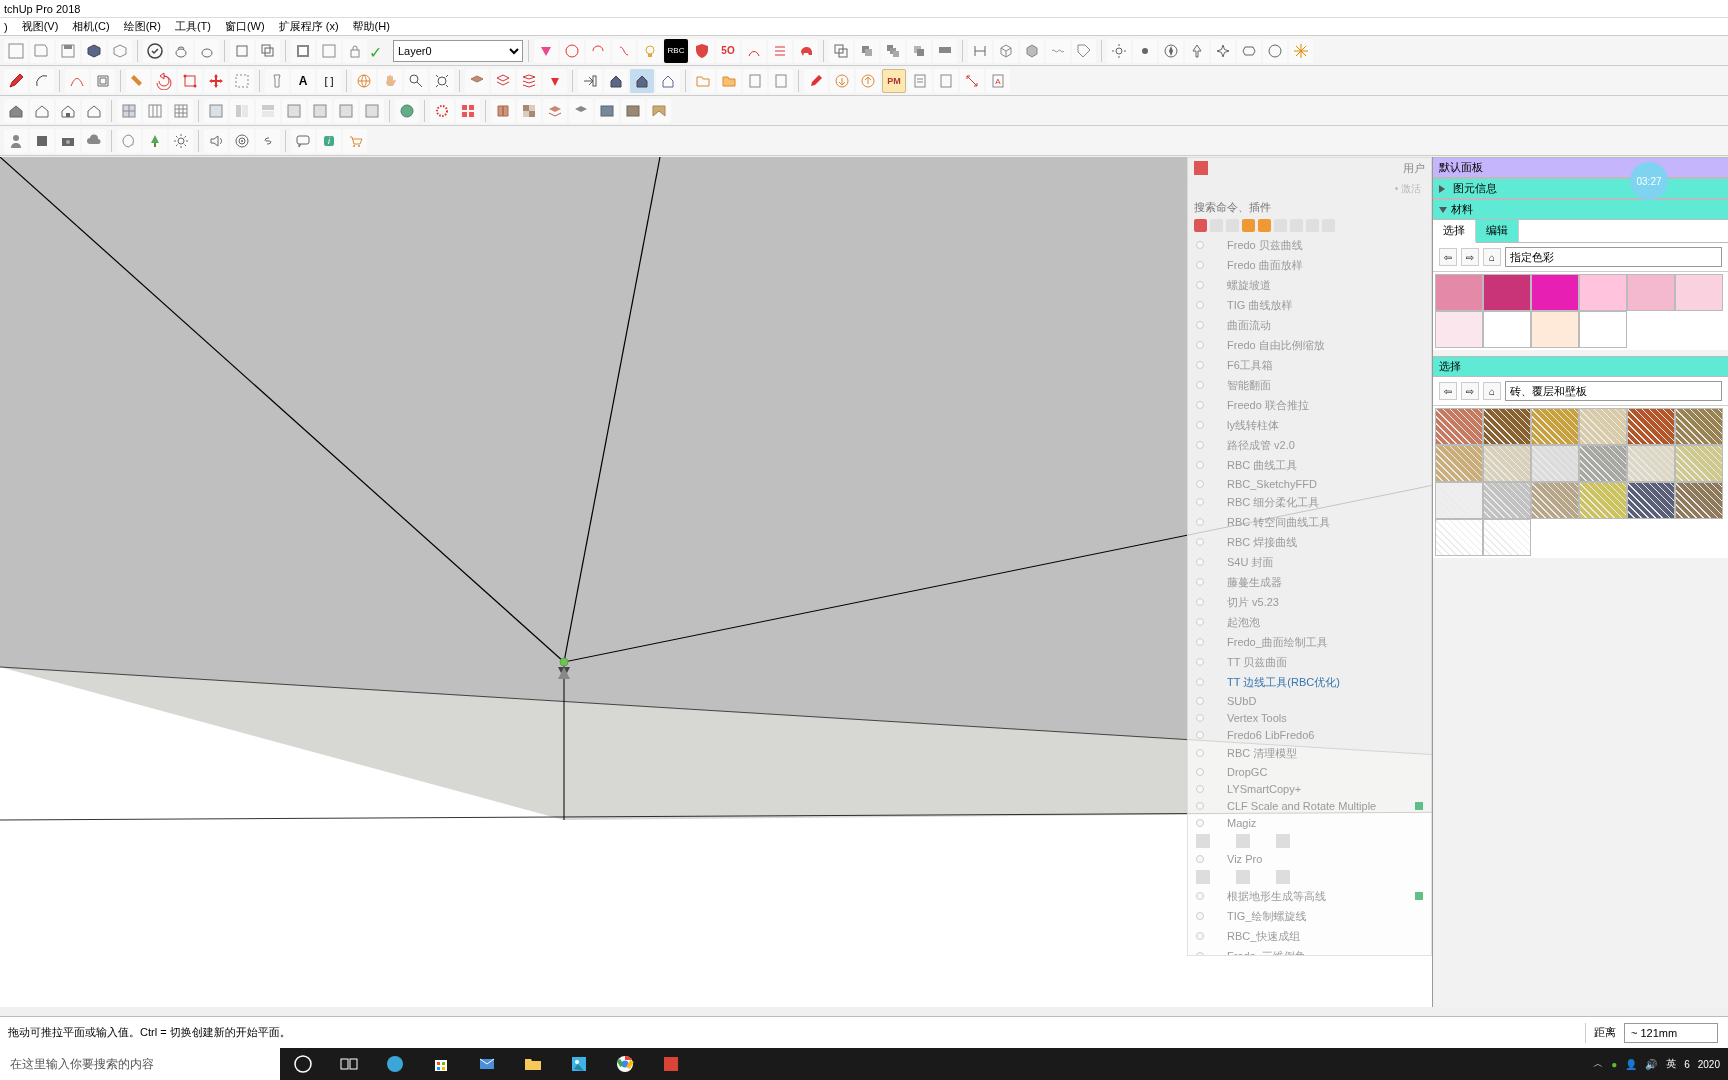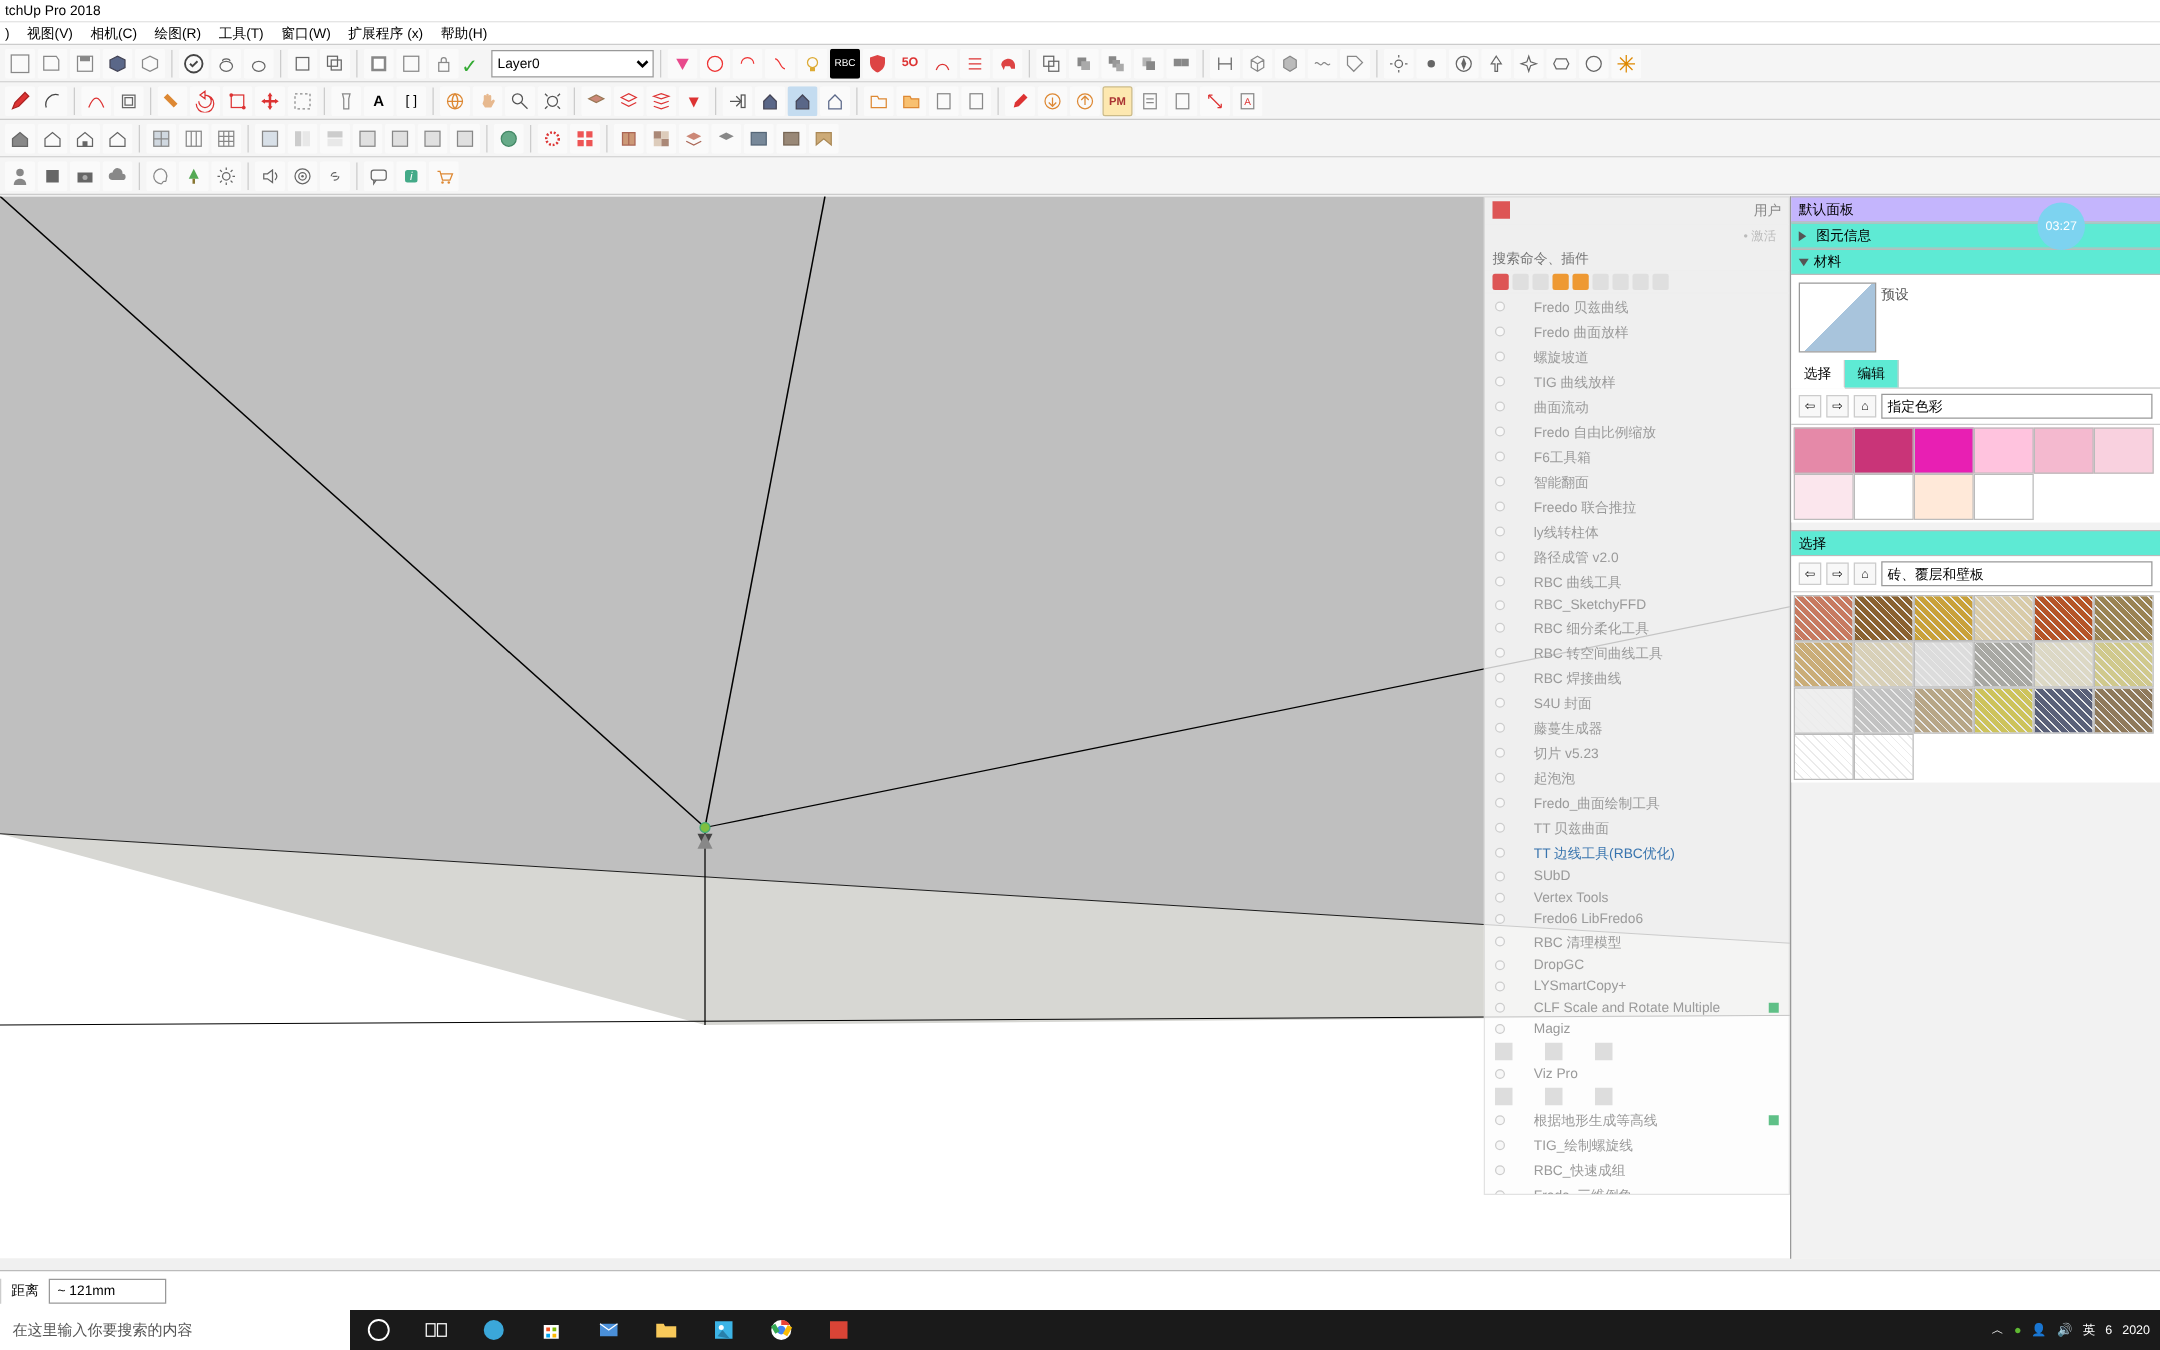--- a/index.html
+++ b/index.html
@@ -919,24 +919,20 @@
       <span>默认面板</span>
     </div>
   <div class="panel-section-header">
       <span class="tri closed"></span>
       <span>图元信息</span>
     </div>
   <div class="panel-section-header">
       <span class="tri"></span>
       <span>材料</span>
     </div>
-  <div class="material-preview">
-    <div class="mat-thumb"></div>
-    <div class="mat-label">预设</div>
-  </div>
   <div class="tabs">
     <div class="tab active">选择</div>
     <div class="tab">编辑</div>
   </div>
   <div class="nav-row">
     <div class="nav-btn">⇦</div>
     <div class="nav-btn">⇨</div>
     <div class="nav-btn">⌂</div>
     <input class="nav-input" value="指定色彩" style="">
   </div>
@@ -980,20 +976,21 @@
       <div class="texture" style="background: repeating-linear-gradient(45deg, rgb(183, 166, 136), rgb(183, 166, 136) 4px, rgba(0, 0, 0, 0.08) 4px, rgba(0, 0, 0, 0.08) 5px);"></div>
       <div class="texture" style="background: repeating-linear-gradient(45deg, rgb(205, 195, 92), rgb(205, 195, 92) 4px, rgba(0, 0, 0, 0.08) 4px, rgba(0, 0, 0, 0.08) 5px);"></div>
       <div class="texture" style="background: repeating-linear-gradient(45deg, rgb(90, 96, 120), rgb(90, 96, 120) 4px, rgba(0, 0, 0, 0.08) 4px, rgba(0, 0, 0, 0.08) 5px);"></div>
       <div class="texture" style="background: repeating-linear-gradient(45deg, rgb(143, 122, 92), rgb(143, 122, 92) 4px, rgba(0, 0, 0, 0.08) 4px, rgba(0, 0, 0, 0.08) 5px);"></div>
       <div class="texture" style="background: repeating-linear-gradient(45deg, rgb(255, 255, 255), rgb(255, 255, 255) 4px, rgba(0, 0, 0, 0.08) 4px, rgba(0, 0, 0, 0.08) 5px);"></div>
       <div class="texture" style="background: repeating-linear-gradient(45deg, rgb(255, 255, 255), rgb(255, 255, 255) 4px, rgba(0, 0, 0, 0.08) 4px, rgba(0, 0, 0, 0.08) 5px);"></div>
     </div>
 </div>
 
 <div class="status-bar" style="bottom:32px">
+  <div class="status-msg">拖动可推拉平面或输入值。Ctrl = 切换创建新的开始平面。</div>
   <div class="status-sep"></div>
   <div class="status-dist-label">距离</div>
   <div class="status-dist-val">~ 121mm</div>
 </div>
 
 <div class="taskbar">
   <div class="tb-search">在这里输入你要搜索的内容</div>
   <div class="task-icon">
       <svg viewBox="0 0 22 22">
         <circle cx="11" cy="11" r="8" fill="none" stroke="#fff" stroke-width="1.5"></circle>

